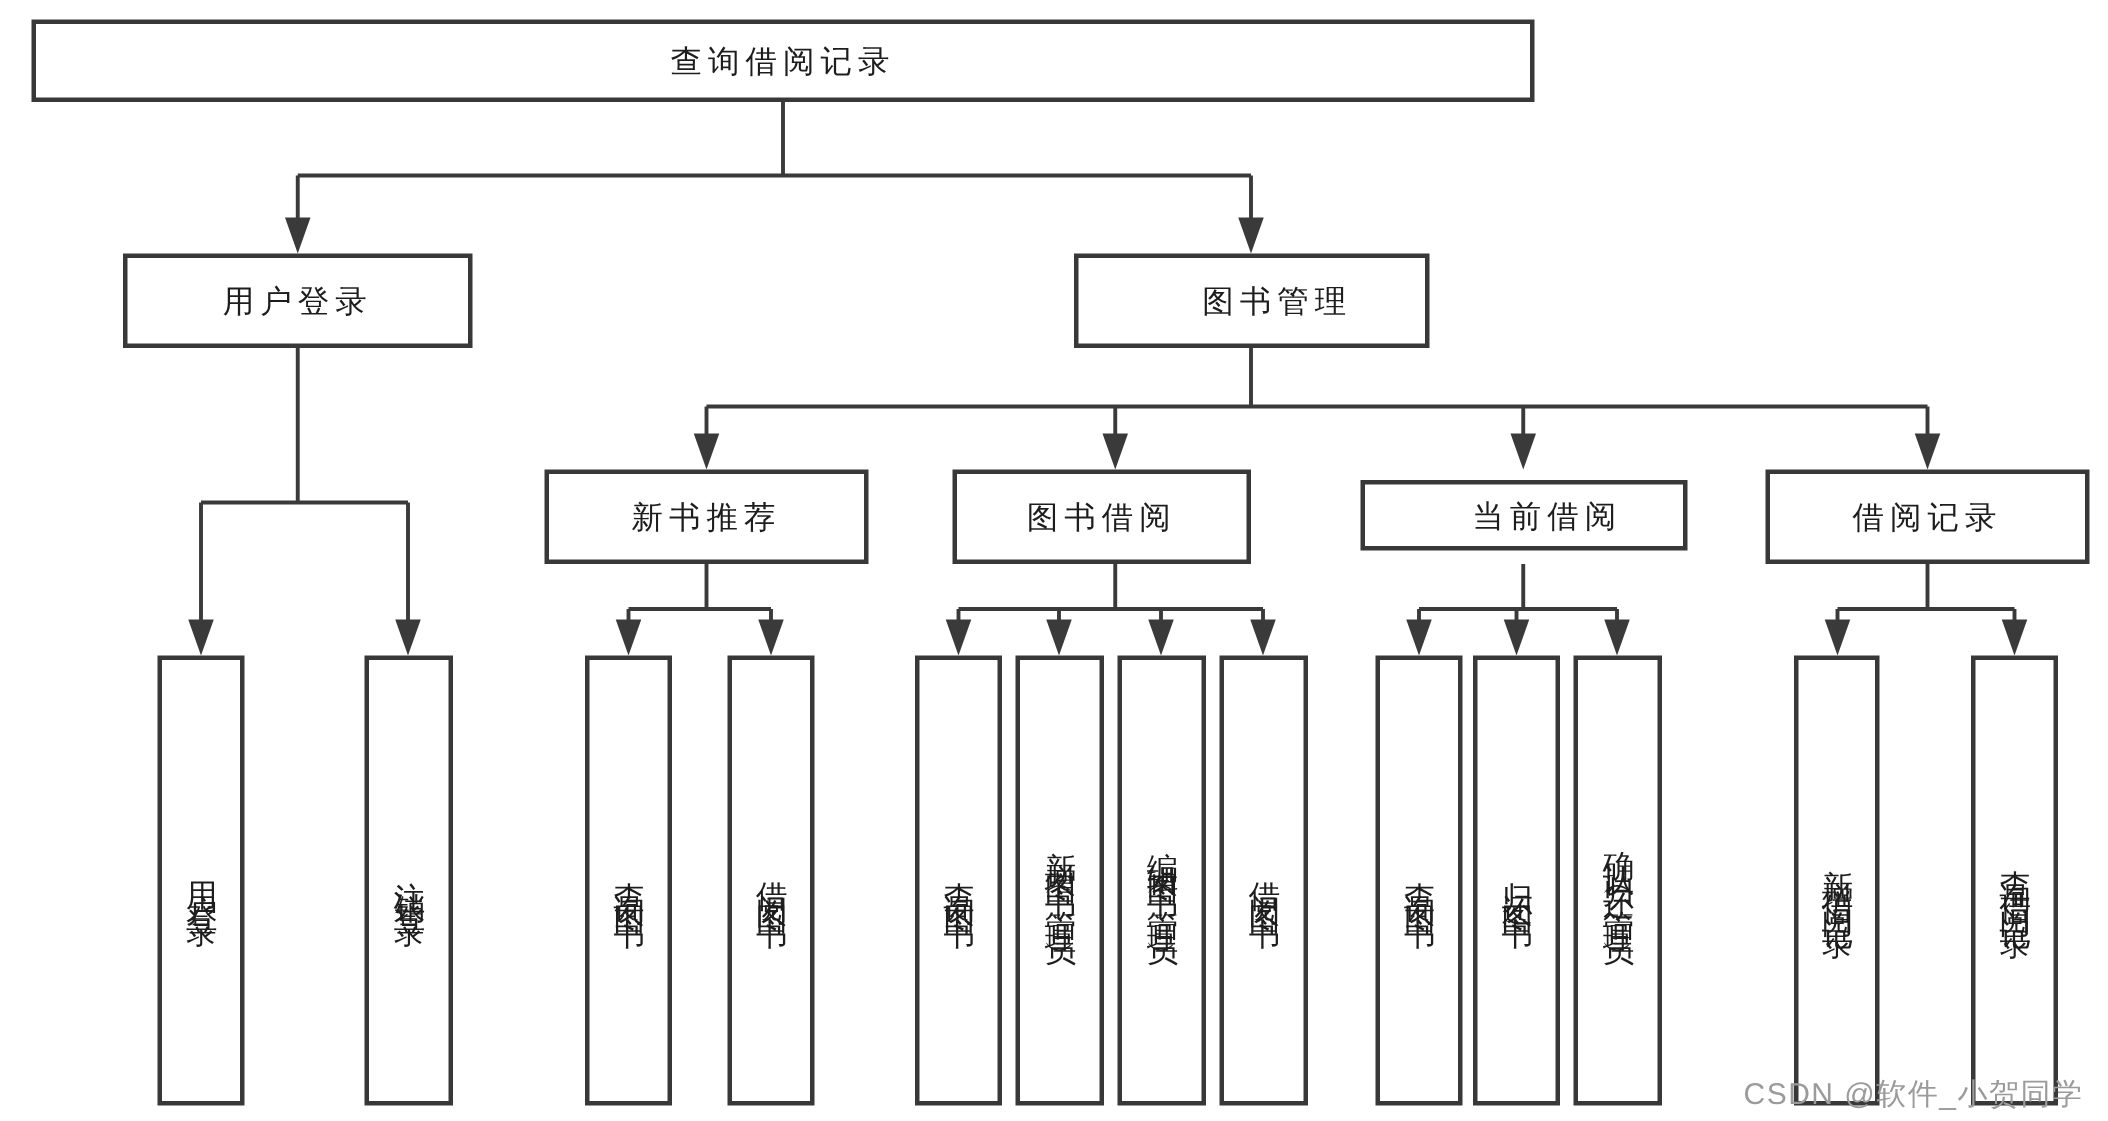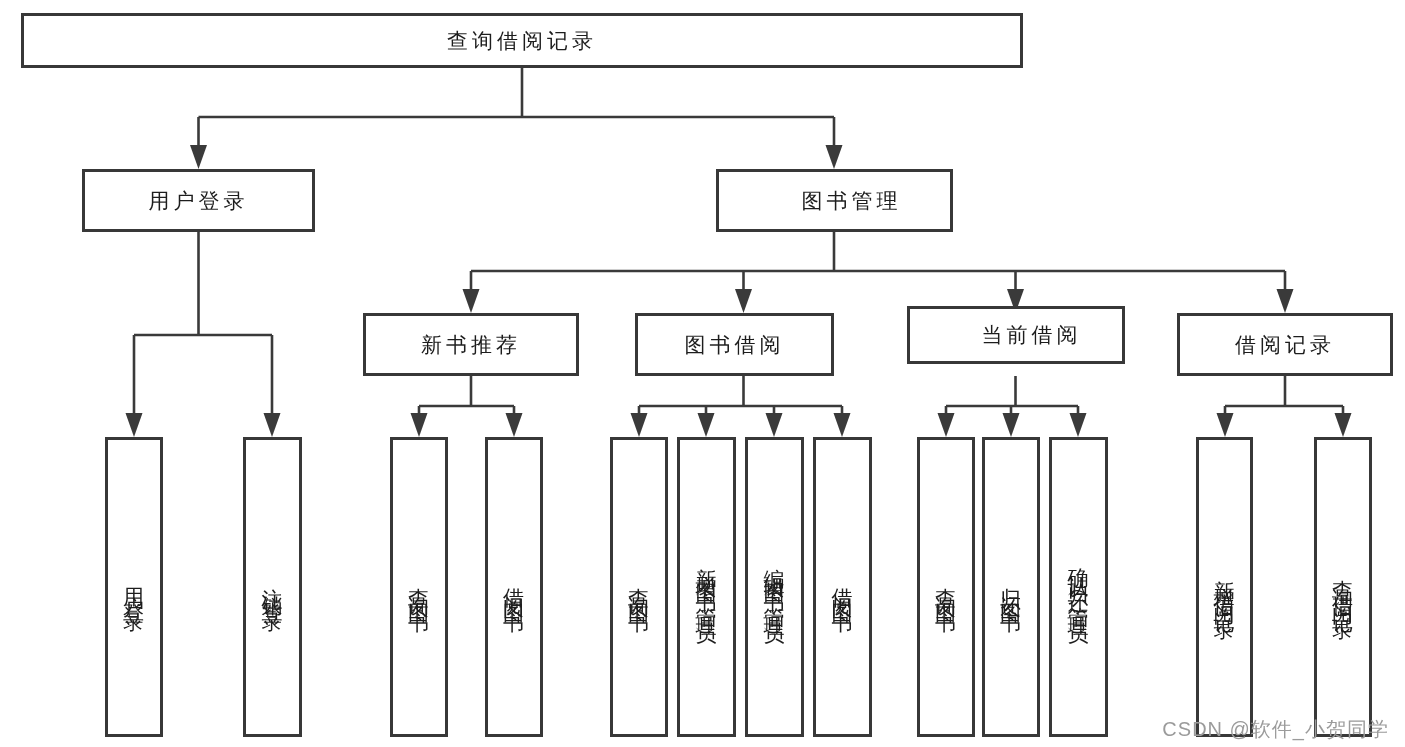--- a/index.html
+++ b/index.html
@@ -128,21 +128,21 @@
   <div class="hbox" style="left:716px; top:169px; width:237px; height:63px;padding-left:34px;">
     <span>图书管理</span>
   </div>
 
   <div class="hbox" style="left:363px; top:313px; width:216px; height:63px;font-family:Liberation Mono, monospace;">
     <span>新书推荐</span>
   </div>
   <div class="hbox" style="left:635px; top:313px; width:199px; height:63px;">
     <span>图书借阅</span>
   </div>
-  <div class="hbox" style="left:907px; top:306px; width:218px; height:58px;padding-left:31px;">
+  <div class="hbox" style="left:907px; top:320px; width:218px; height:47px;padding-left:31px;">
     <span>当前借阅</span>
   </div>
   <div class="hbox" style="left:1177px; top:313px; width:216px; height:63px;">
     <span>借阅记录</span>
   </div>
 
   <div class="vbox" style="left:105px; top:437px; width:58px; height:300px;">
     <span class="vtext">用户登录</span>
   </div>
   <div class="vbox" style="left:243px; top:437px; width:59px; height:300px;">

